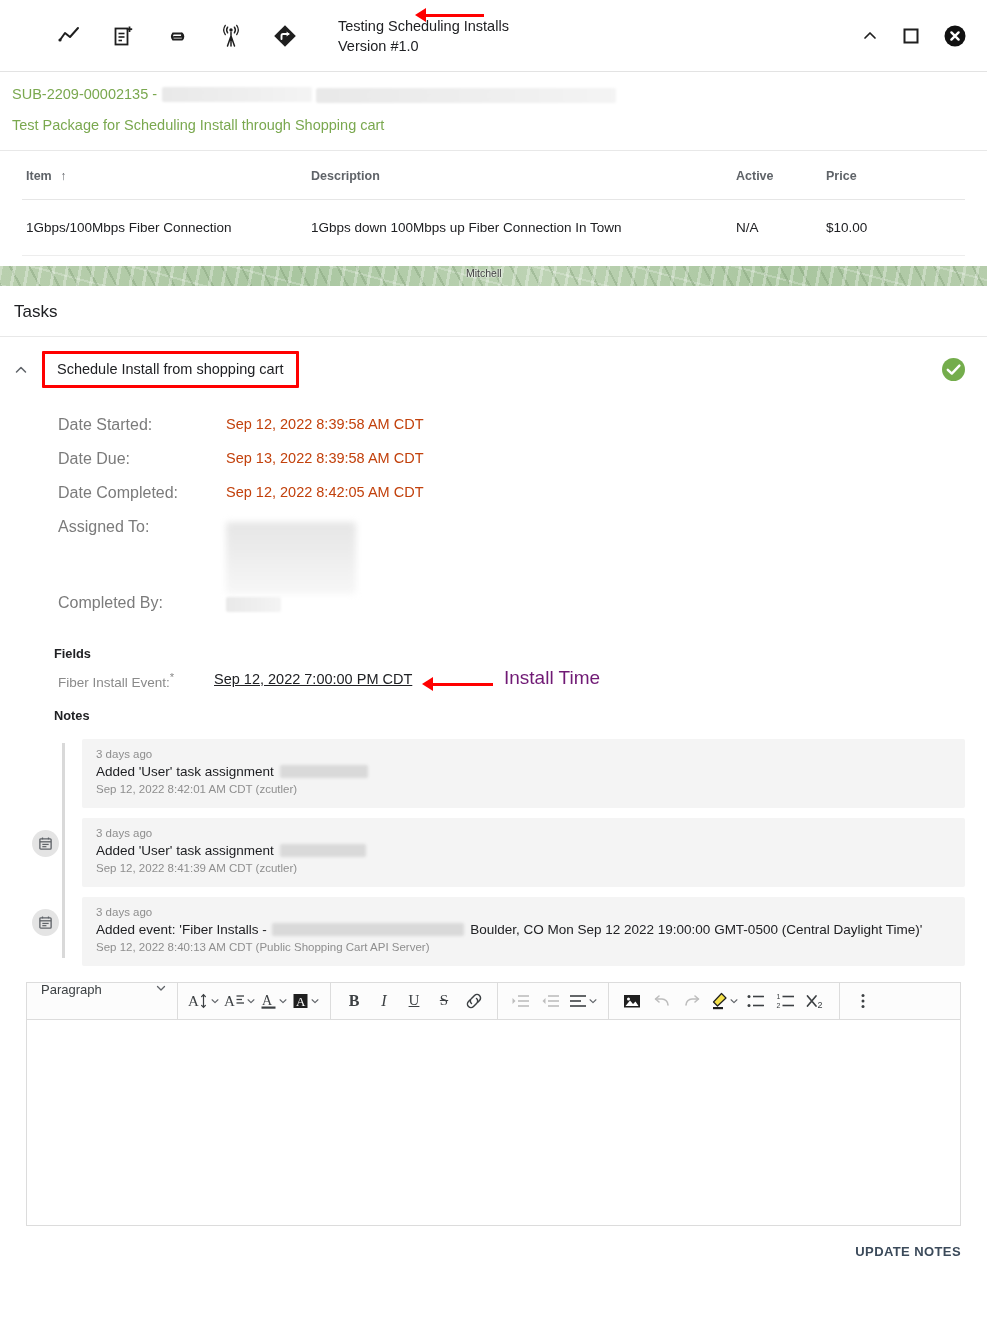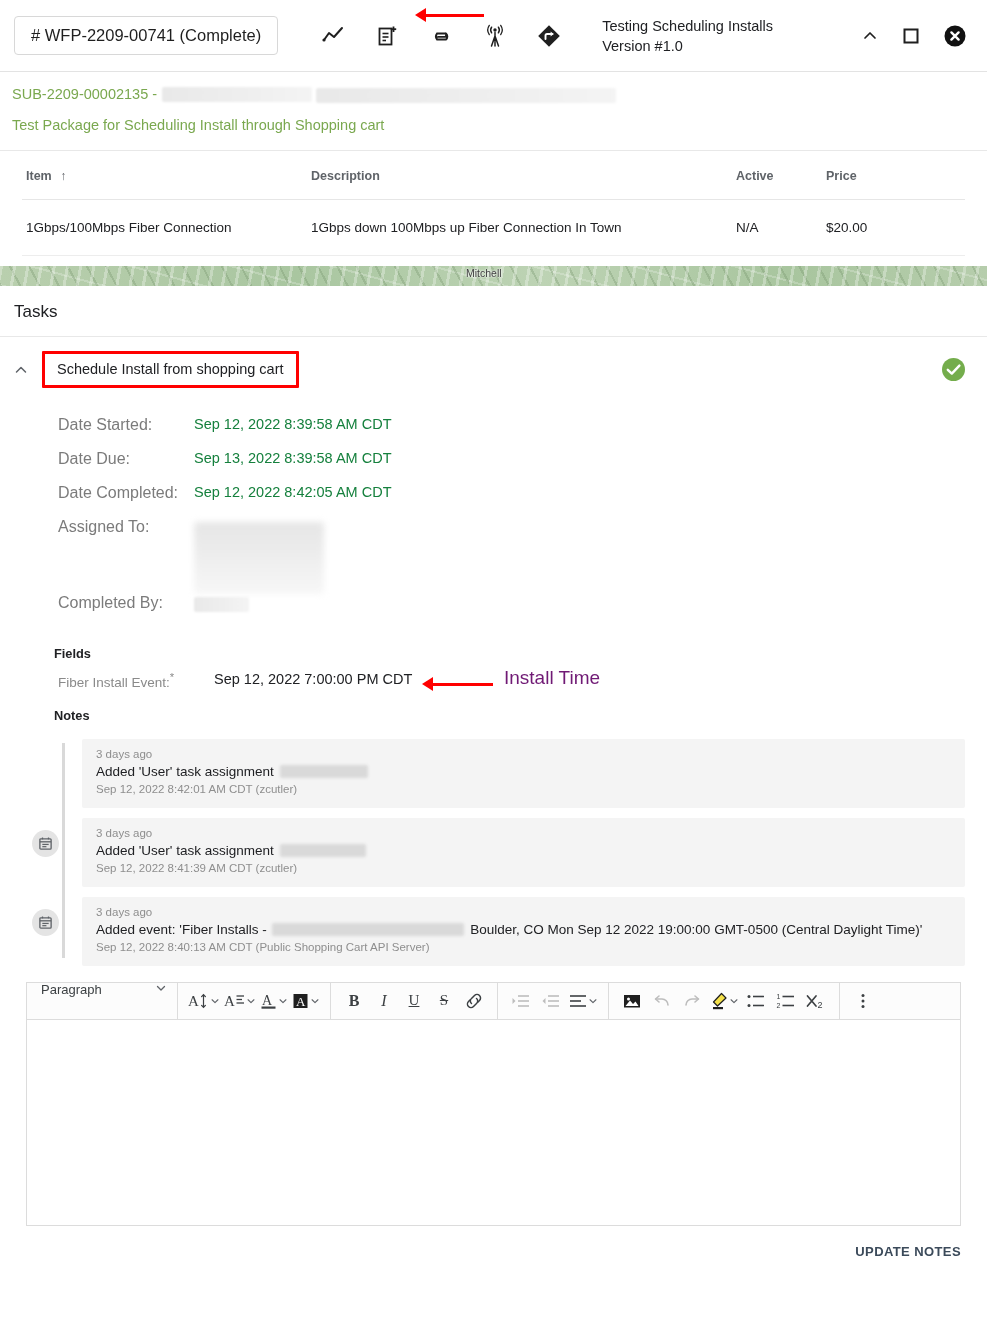--- a/index.html
+++ b/index.html
@@ -146,21 +146,21 @@
     font-size: 14.5px;
     color: #202124;
     border-radius: 1px;
   }
   #task-status { margin-left: auto; }
 
   
   .detail-wrap { padding: 14px 0 0 58px; }
   .drow { display: flex; align-items: flex-start; height: 34px; }
   .dlabel { width: 136px; font-size: 16px; color: #7b7b7b; flex: none; }
-  .dval { font-size: 14.5px; color: #15803d; position: relative; }
+  .dval { font-size: 14.5px; color: #c2410c; position: relative; margin-left: 32px; }
   #redact-completed { width: 55px; height: 15px; display:inline-block; margin-top:3px;}
   #redact-assigned {
     width: 130px; height: 72px; display:block; margin-top:4px;
     background: linear-gradient(180deg,#e6e6e6,#ececec 40%,#f2f2f2 70%,#f7f7f7);
     filter: blur(3px); border-radius:3px;
   }
   .arrow-red {
     position: absolute; top: 8px; display: flex; align-items: center; pointer-events:none;
   }
   .arrow-red .shaft { height: 3px; background:#f00; display:block; }
@@ -173,21 +173,21 @@
   }
 
   
   .section-title {
     font-size: 12.8px; font-weight: 700; color: #202124;
     padding: 18px 0 10px 54px;
   }
   #fiber-row { display:flex; align-items:flex-start; padding-left: 58px; }
   #fiber-label { font-size: 13.5px; color: #8a8a8a; width: 156px; flex:none; }
   #fiber-label sup { color:#8a8a8a; }
-  #fiber-value { font-size: 14.5px; color:#202124; position:relative; }
+  #fiber-value { font-size: 14.5px; color:#202124; position:relative;text-decoration:underline; }
   #install-time-note {
     color: #701a75; font-size: 19px; position: absolute; left: 290px; top: -4px; white-space:nowrap;
   }
 
   
   #notes-list { position: relative; padding-left: 36px; margin: 6px 0 0 14px; }
   #timeline-line {
     position: absolute; left: 48px; top: 4px; bottom: 8px; width: 3px; background: #d9d9d9;
   }
   .note {
@@ -239,21 +239,20 @@
     padding: 18px 26px 0 0;
     font-size: 13px; font-weight: 700; letter-spacing: .4px;
     color: #3b4a5a; cursor: pointer;
   }
   .ico { display:block; }
 </style>
 </head>
 <body>
 
 <div id="header">
-  <div id="wfp-chip"># WFP-2209-00741 (Complete)</div>
 
   <div id="header-icons">
     <div class="hicon">
       <svg width="24" height="24" viewBox="0 0 24 24" class="ico">
         <path d="M3 16 L8 9 L13 13 L21 4" fill="none" stroke="#1f1f1f" stroke-width="2" stroke-linecap="round" stroke-linejoin="round"></path>
         <circle cx="3" cy="16" r="1.6" fill="#1f1f1f"></circle>
       </svg>
     </div>
     <div class="hicon">
       <svg width="24" height="24" viewBox="0 0 24 24" class="ico">
@@ -329,21 +328,21 @@
         <th class="col-desc">Description</th>
         <th class="col-active">Active</th>
         <th class="col-price">Price</th>
       </tr>
     </thead>
     <tbody>
       <tr>
         <td>1Gbps/100Mbps Fiber Connection</td>
         <td>1Gbps down 100Mbps up Fiber Connection In Town</td>
         <td>N/A</td>
-        <td>$20.00</td>
+        <td>$10.00</td>
       </tr>
     </tbody>
   </table>
 </div>
 
 <div id="map-strip">
   <div id="map-label">Mitchell</div>
 </div>
 
 <div id="tasks-header">Tasks</div>

